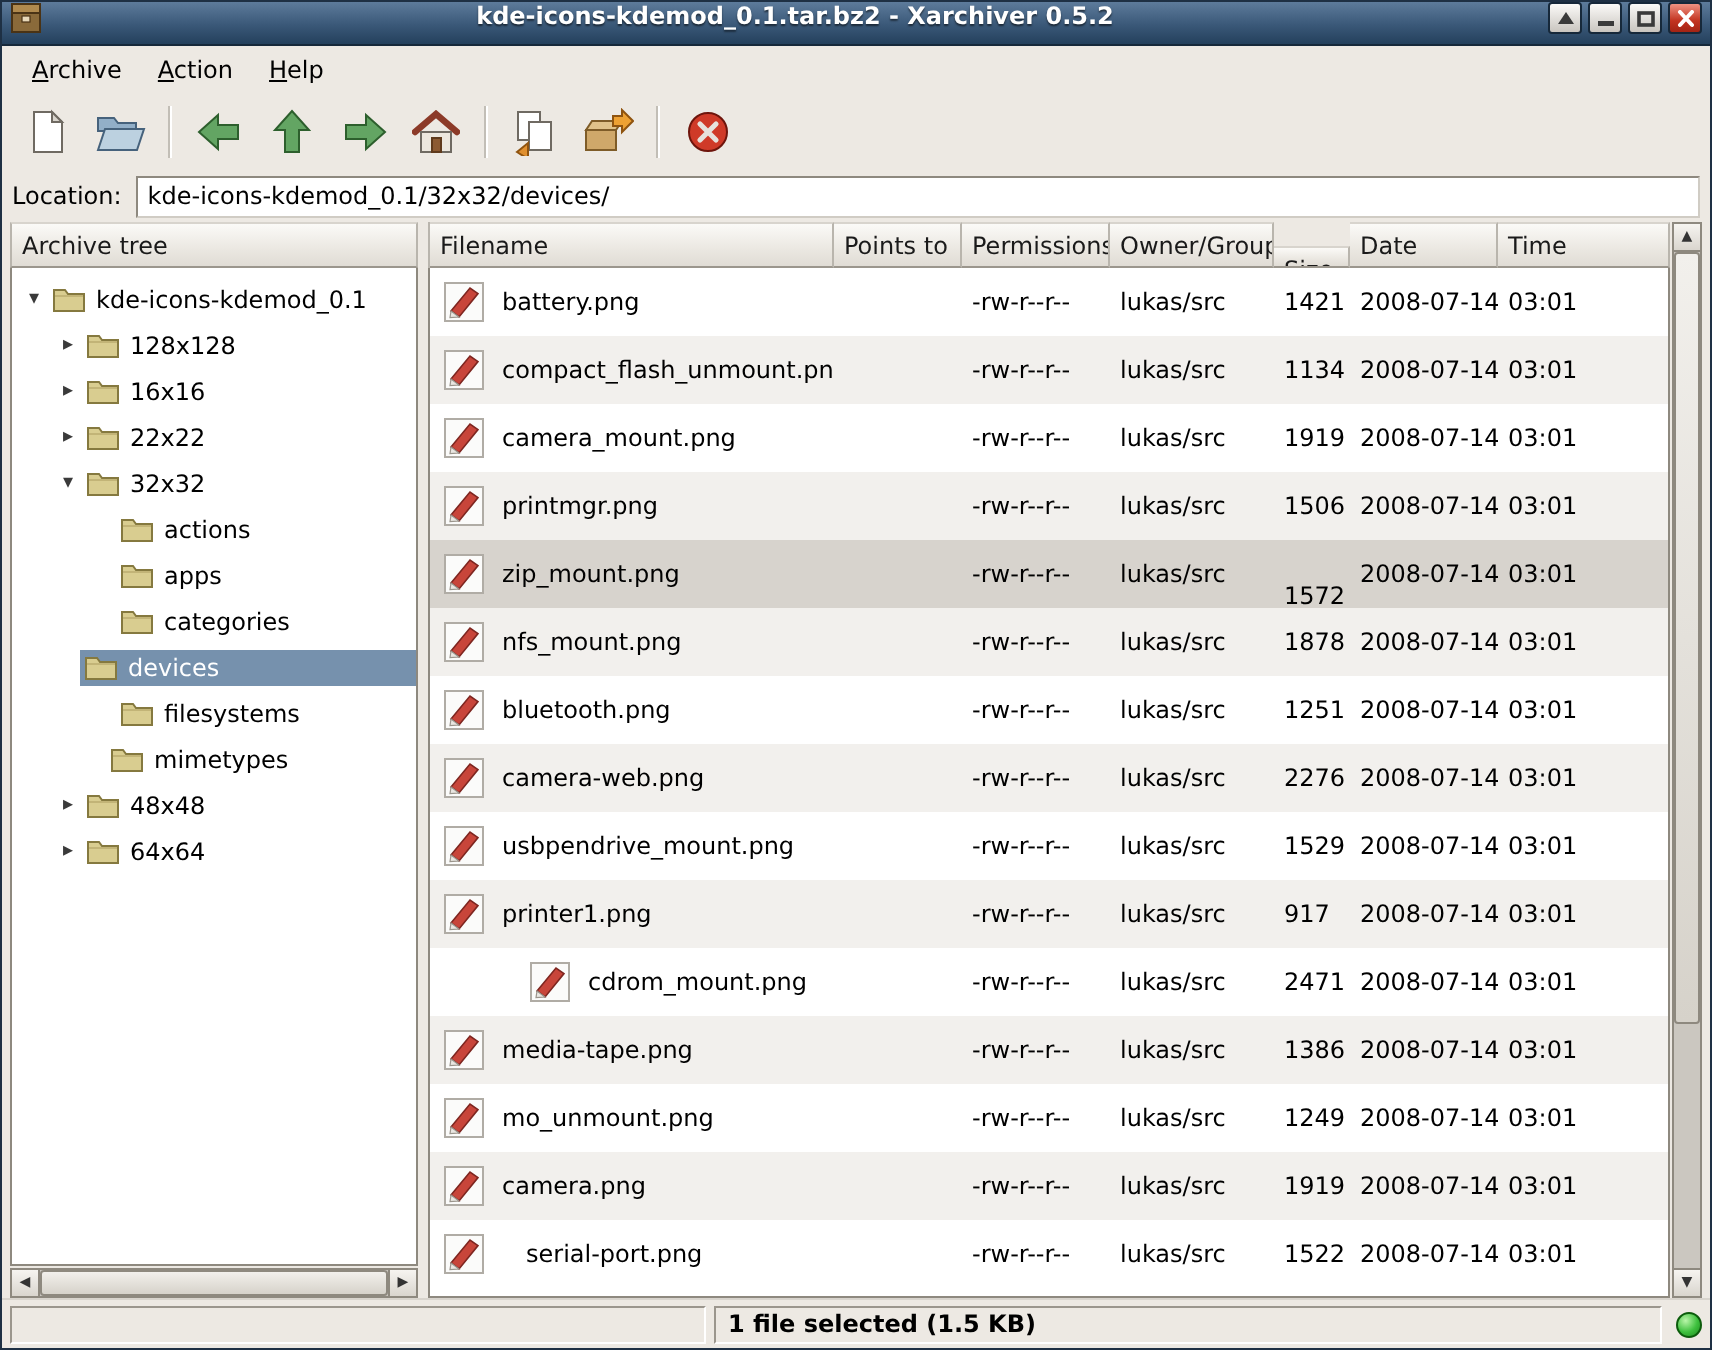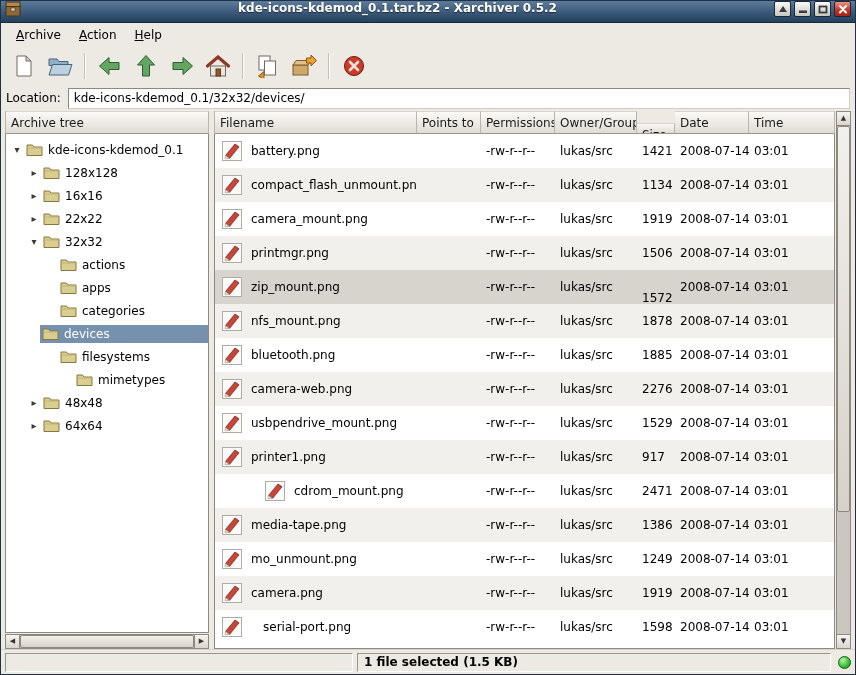--- a/index.html
+++ b/index.html
@@ -331,21 +331,21 @@
             <span class="tree-content">
               <span class="folder-icon">
                 <svg width="17" height="13" viewBox="0 0 17 13">
                   <path d="M1 2 h5.5 l1.5 2 H16 v8.5 H1 z" fill="#d9cd90" stroke="#85793f"></path>
                   <path d="M1.5 5 h14" stroke="#c2b477" stroke-width="1"></path>
                 </svg>
               </span>
               <span class="tree-label">filesystems</span>
             </span>
           </div>
-          <div class="tree-row" style="padding-left: 54px;">
+          <div class="tree-row" style="padding-left: 33px;">
             <span class="expander"></span>
             <span class="tree-content">
               <span class="folder-icon">
                 <svg width="17" height="13" viewBox="0 0 17 13">
                   <path d="M1 2 h5.5 l1.5 2 H16 v8.5 H1 z" fill="#d9cd90" stroke="#85793f"></path>
                   <path d="M1.5 5 h14" stroke="#c2b477" stroke-width="1"></path>
                 </svg>
               </span>
               <span class="tree-label">mimetypes</span>
             </span>
@@ -513,21 +513,21 @@
                     <rect x="0.5" y="0.5" width="19" height="19" fill="#fbfbfa" stroke="#b0aca5"></rect>
                     <polygon points="3.5,14.5 13,3 17,5.8 7.5,17.5" fill="#c8453a" stroke="#7e2620" stroke-width="0.8"></polygon>
                     <polygon points="3.5,14.5 7.5,17.5 3,17.8" fill="#e9e6e1" stroke="#9a958c" stroke-width="0.6"></polygon>
                   </svg>
                 </span>
                 <span>bluetooth.png</span>
               </div>
               <div class="cell" style="width: 64px;"></div>
               <div class="cell" style="width: 74px;">-rw-r--r--</div>
               <div class="cell" style="width: 82px;">lukas/src</div>
-              <div class="cell" style="width: 38px;">1885</div>
+              <div class="cell" style="width: 38px;">1251</div>
               <div class="cell" style="width: 74px;">2008-07-14</div>
               <div class="cell" style="flex: 1 1 0%; min-width: 0px;">03:01</div>
             </div>
             <div class="file-row odd">
               <div class="cell cell-filename" style="width: 202px;">
                 <span class="file-icon">
                   <svg width="20" height="20" viewBox="0 0 20 20">
                     <rect x="0.5" y="0.5" width="19" height="19" fill="#fbfbfa" stroke="#b0aca5"></rect>
                     <polygon points="3.5,14.5 13,3 17,5.8 7.5,17.5" fill="#c8453a" stroke="#7e2620" stroke-width="0.8"></polygon>
                     <polygon points="3.5,14.5 7.5,17.5 3,17.8" fill="#e9e6e1" stroke="#9a958c" stroke-width="0.6"></polygon>
@@ -657,21 +657,21 @@
                     <rect x="0.5" y="0.5" width="19" height="19" fill="#fbfbfa" stroke="#b0aca5"></rect>
                     <polygon points="3.5,14.5 13,3 17,5.8 7.5,17.5" fill="#c8453a" stroke="#7e2620" stroke-width="0.8"></polygon>
                     <polygon points="3.5,14.5 7.5,17.5 3,17.8" fill="#e9e6e1" stroke="#9a958c" stroke-width="0.6"></polygon>
                   </svg>
                 </span>
                 <span>serial-port.png</span>
               </div>
               <div class="cell" style="width: 64px;"></div>
               <div class="cell" style="width: 74px;">-rw-r--r--</div>
               <div class="cell" style="width: 82px;">lukas/src</div>
-              <div class="cell" style="width: 38px;">1598</div>
+              <div class="cell" style="width: 38px;">1522</div>
               <div class="cell" style="width: 74px;">2008-07-14</div>
               <div class="cell" style="flex: 1 1 0%; min-width: 0px;">03:01</div>
             </div>
           </div>
       </div>
       <div class="v-scrollbar">
         <div class="sb-btn">▲</div>
         <div class="sb-track">
             <div class="sb-thumb"></div>
           </div>

